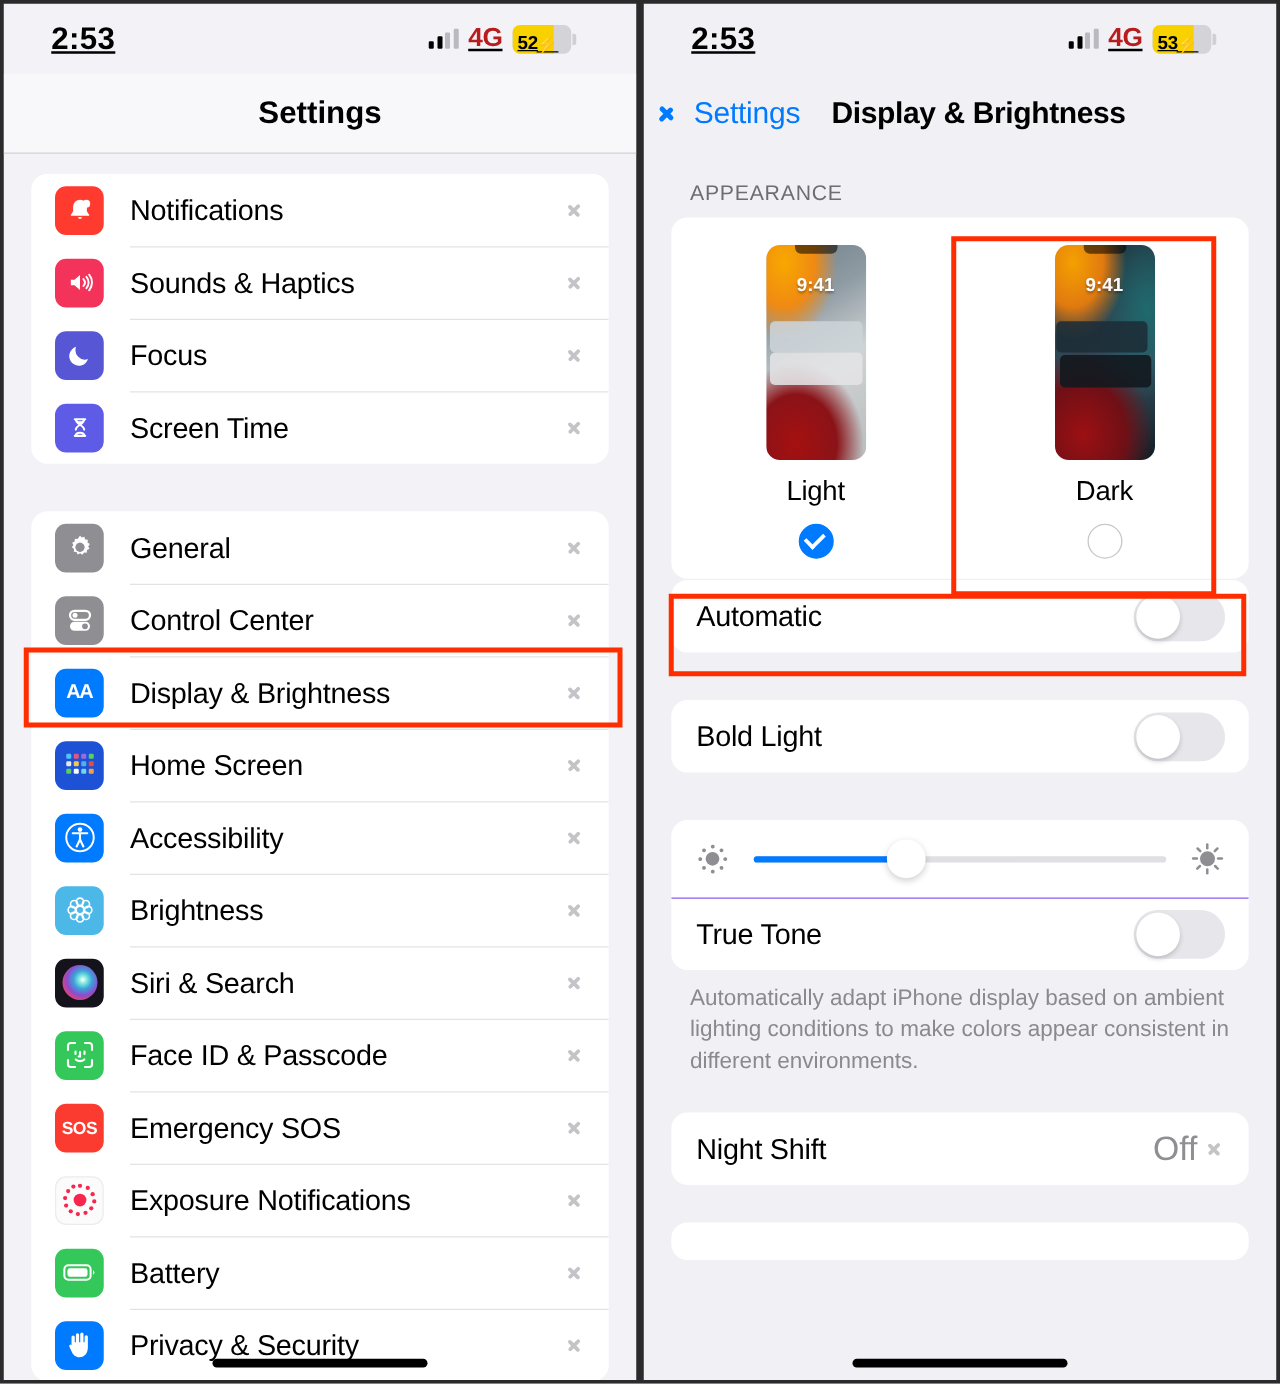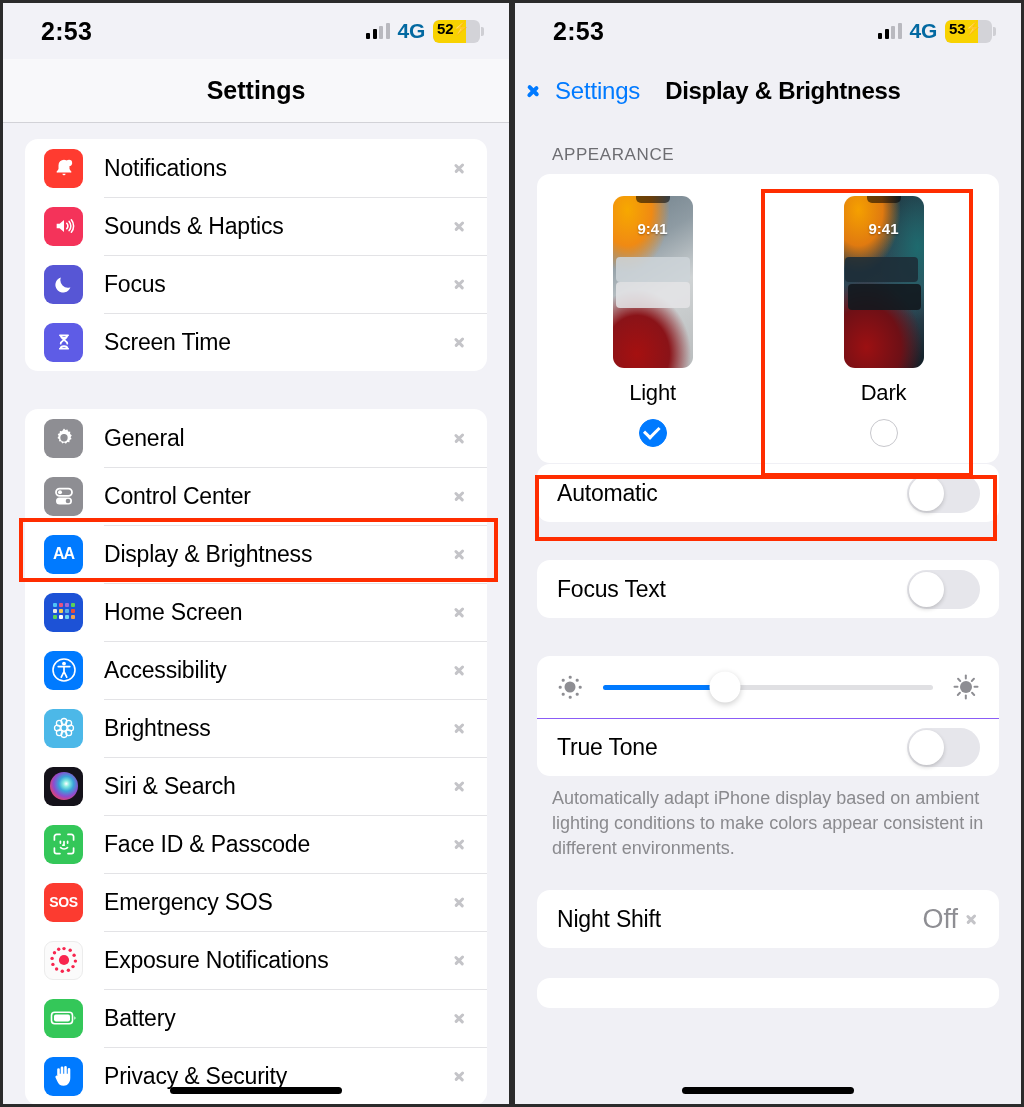--- a/index.html
+++ b/index.html
@@ -21,41 +21,41 @@
     overflow: hidden;
     border: 3px solid #2b2b2b;
   }
   .phone.left  { width: 512px; background: #f2f2f7; }
   .phone.right { width: 512px; background: #f0f0f5; border-left: 3px solid #2b2b2b; }
 
   
   .statusbar {
     height: 56px;
     display: flex; align-items: center; justify-content: space-between;
-    padding: 0 25px 0 38px;
-    position: relative; z-index: 3;
+    padding: 0 48px 0 38px;
+    position: relative; z-index: 3; text-decoration: underline;
   }
   .sb-time {
     font-size: 25px; font-weight: bold; letter-spacing: .3px; color: #000;
   }
   .sb-right { display: flex; align-items: center; gap: 8px; }
   .signal { display: flex; align-items: flex-end; gap: 2.5px; height: 16px; }
   .signal i { width: 4px; border-radius: 1px; background: #b9b9bf; display: block; }
   .signal i.on { background: #000; }
   .signal i:nth-child(1) { height: 6px; }
   .signal i:nth-child(2) { height: 10px; }
   .signal i:nth-child(3) { height: 13px; }
   .signal i:nth-child(4) { height: 16px; }
-  .net { font-size: 21px; font-weight: 600; color: #0369a1; letter-spacing: -.3px; }
+  .net { font-size: 21px; font-weight: 600; color: #b91c1c; letter-spacing: -.3px; }
   .battery {
     position: relative;
     width: 47px; height: 23px;
     border-radius: 6px;
     background: #d3d3d8;
-    display: flex; align-items: flex-start;
+    display: flex; align-items: flex-end;
     overflow: hidden;
   }
   .battery .fill {
     position: absolute; left: 0; top: 0; bottom: 0;
     width: 33px;
     background: #f8d200;
     border-radius: 6px 0 0 6px;
   }
   .battery .pct {
     position: relative; z-index: 2;
@@ -571,21 +571,21 @@
         <div class="toggle">
             <div class="knob"></div>
           </div>
       </div>
     </div>
 
     <div class="spacer38"></div>
 
     <div class="group">
       <div class="row noicon">
-        <div class="row-label">Focus Text</div>
+        <div class="row-label">Bold Light</div>
         <div class="toggle">
             <div class="knob"></div>
           </div>
       </div>
     </div>
 
     <div class="spacer38"></div>
 
 
     <div class="group">

